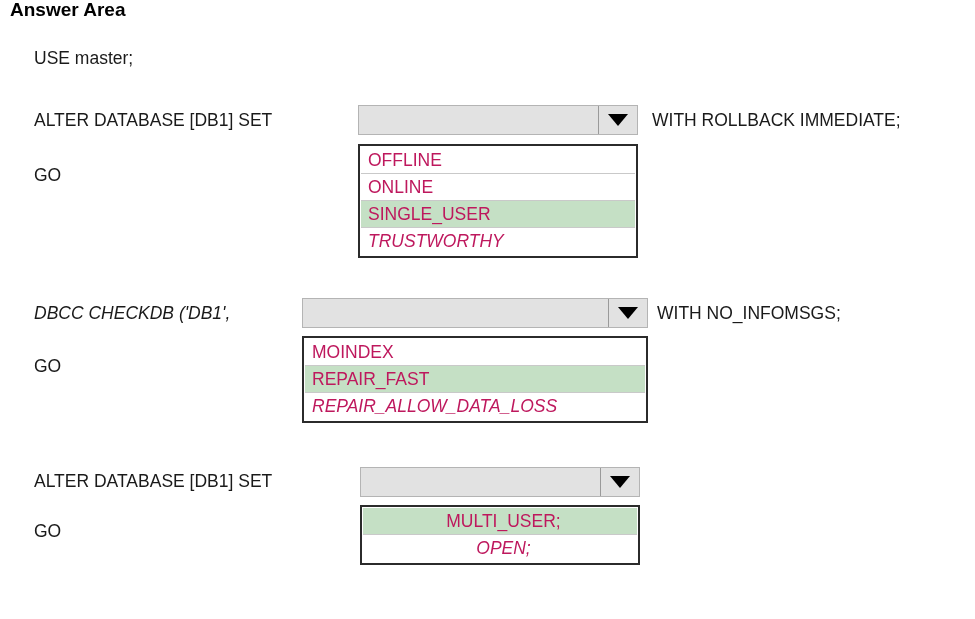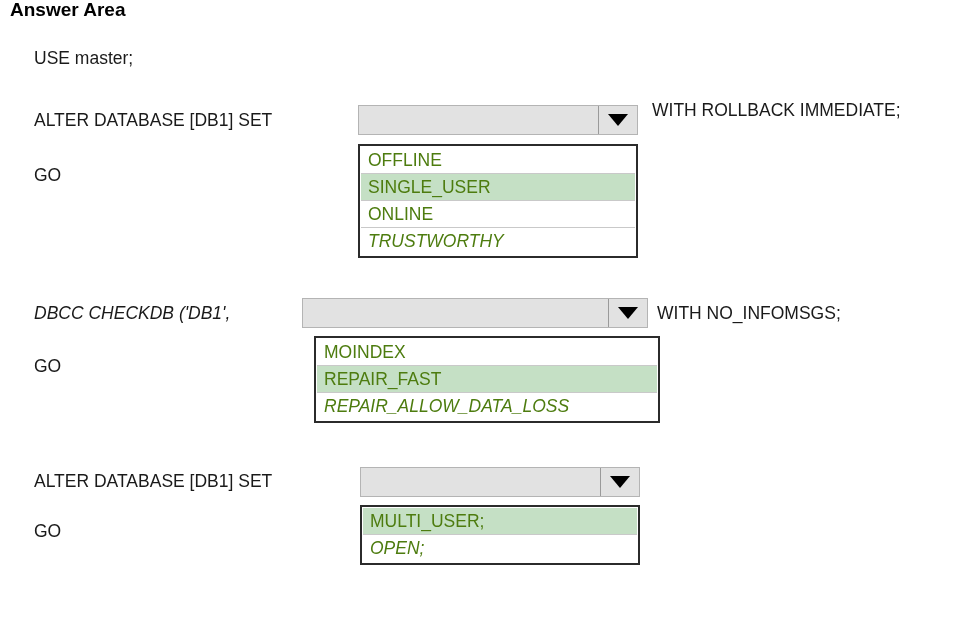--- a/index.html
+++ b/index.html
@@ -68,21 +68,21 @@
   }
   .opt {
     box-sizing: border-box;
     height: 27px;
     line-height: 26px;
     padding-left: 7px;
     font-size: 17.5px;
     white-space: nowrap;
     background: #ffffff;
     border-bottom: 1px solid #c9c9c9;
-    color: #4d7c0f;
+    color: #be185d;
   }
   .opt:last-child { border-bottom: none; font-style: italic; }
   .opt.selected { background: #c5e0c5; }
 </style>
 </head>
 <body>
 
 <div class="page-title">Answer Area</div>
 
 <div class="stmt" style="left:34px; top:48px;">USE master;</div>
@@ -93,59 +93,59 @@
   <div class="combo-face"></div>
   <div class="combo-arrow">
     <svg width="22" height="14" viewBox="0 0 22 14" aria-hidden="true">
       <polygon points="1,1 21,1 11,13" fill="#000000"></polygon>
     </svg>
   </div>
 </div>
 
 <div class="optlist" style="left:358px; top:144px; width:280px;">
   <div class="opt">OFFLINE</div>
+  <div class="opt">ONLINE</div>
   <div class="opt selected">SINGLE_USER</div>
-  <div class="opt">ONLINE</div>
   <div class="opt">TRUSTWORTHY</div>
 </div>
 
-<div class="stmt" style="left:652px; top:100px;">WITH ROLLBACK IMMEDIATE;</div>
+<div class="stmt" style="left:652px; top:110px;">WITH ROLLBACK IMMEDIATE;</div>
 
 <div class="stmt" style="left:34px; top:165px;">GO</div>
 
 <div class="stmt" style="left:34px; top:303px;font-style:italic;">DBCC CHECKDB ('DB1',</div>
 
 <div class="combo" style="left:302px; top:298px; width:346px;">
   <div class="combo-face"></div>
   <div class="combo-arrow">
     <svg width="22" height="14" viewBox="0 0 22 14" aria-hidden="true">
       <polygon points="1,1 21,1 11,13" fill="#000000"></polygon>
     </svg>
   </div>
 </div>
 
-<div class="optlist" style="left:302px; top:336px; width:346px;margin-left:12px;">
+<div class="optlist" style="left:302px; top:336px; width:346px;">
   <div class="opt">MOINDEX</div>
   <div class="opt selected">REPAIR_FAST</div>
   <div class="opt">REPAIR_ALLOW_DATA_LOSS</div>
 </div>
 
 <div class="stmt" style="left:657px; top:303px;">WITH NO_INFOMSGS;</div>
 
 <div class="stmt" style="left:34px; top:356px;">GO</div>
 
 <div class="stmt" style="left:34px; top:471px;">ALTER DATABASE [DB1] SET</div>
 
 <div class="combo" style="left:360px; top:467px; width:280px;">
   <div class="combo-face"></div>
   <div class="combo-arrow">
     <svg width="22" height="14" viewBox="0 0 22 14" aria-hidden="true">
       <polygon points="1,1 21,1 11,13" fill="#000000"></polygon>
     </svg>
   </div>
 </div>
 
-<div class="optlist" style="left:360px; top:505px; width:280px;">
+<div class="optlist" style="left:360px; top:505px; width:280px;text-align:center;">
   <div class="opt selected">MULTI_USER;</div>
   <div class="opt">OPEN;</div>
 </div>
 
 <div class="stmt" style="left:34px; top:521px;">GO</div>
 
 </body></html>

